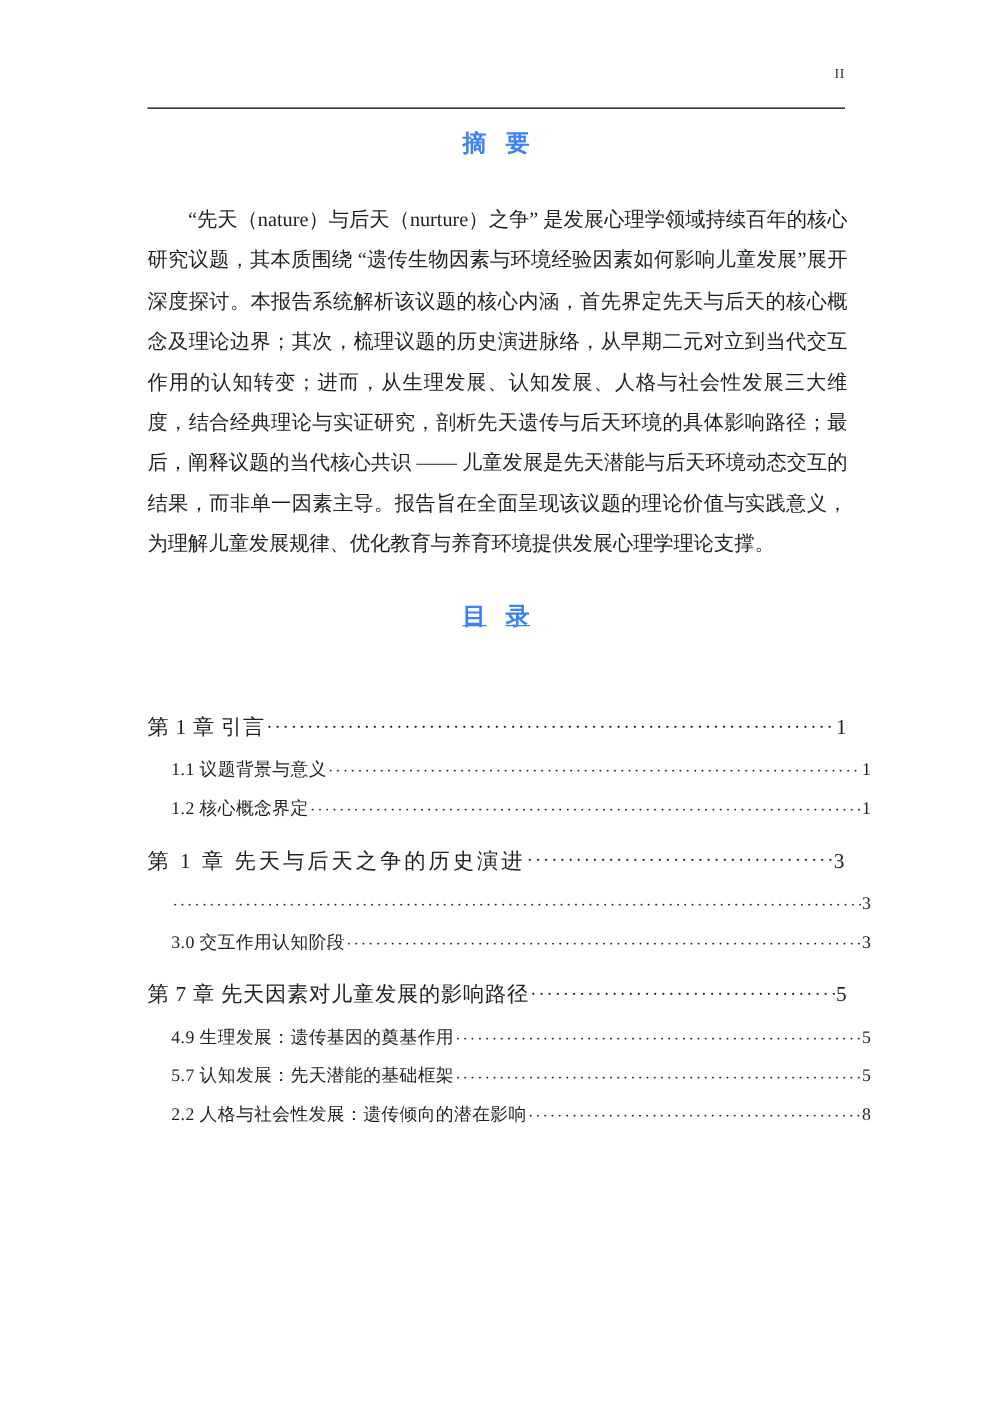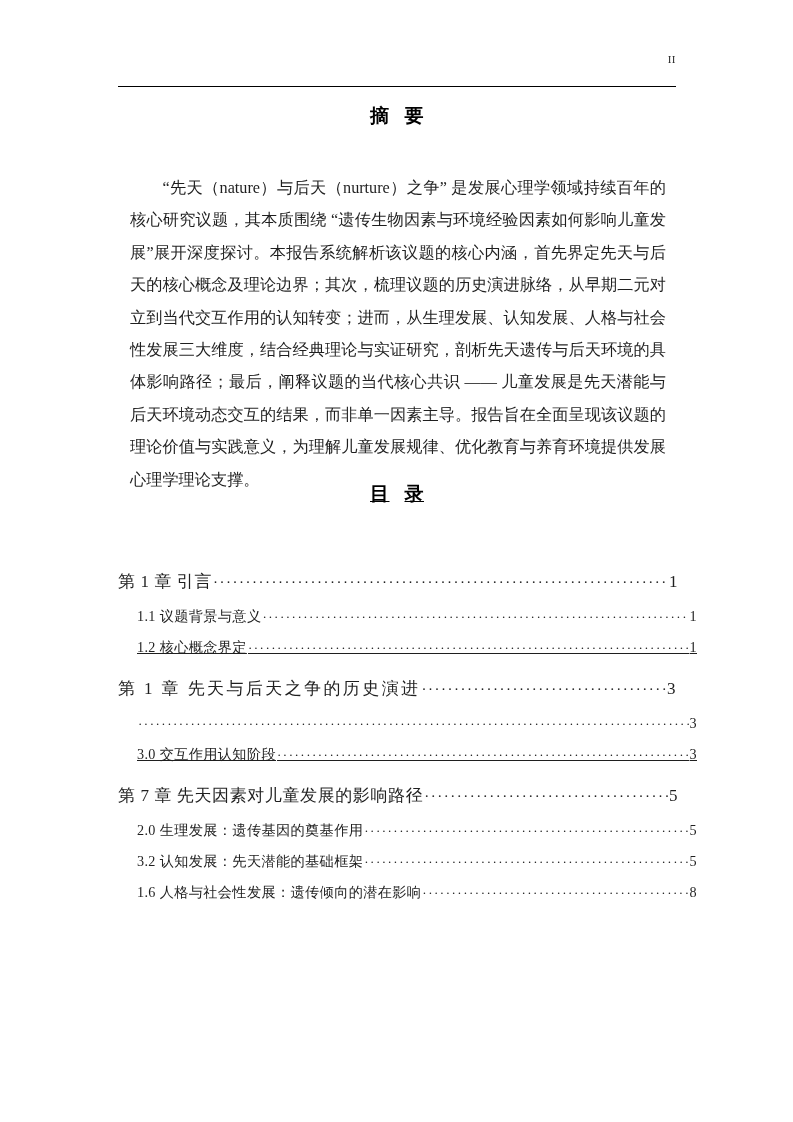--- a/index.html
+++ b/index.html
@@ -50,41 +50,41 @@
   
   .sec-title {
     position: absolute;
     left: 118px;
     width: 558px;
     text-align: center;
     font-weight: bold;
     font-size: 19px;
     line-height: 24px;
     letter-spacing: 0.5px;
-    color: #000000;
+    color: #3b82f6;
   }
   .sec-title .sp { display: inline-block; width: 15px; }
 
   #abstract-title { top: 104px; }
   #toc-title { top: 482px; text-decoration: underline; }
 
   
   .abstract-body {
     position: absolute;
     left: 118px;
     top: 160px;
     width: 560px;
     font-size: 16.2px;
     line-height: 32.4px;
     text-align: justify;
     text-justify: inter-ideograph;
     color: #1f1f1f;
   }
   .abstract-body p {
-    margin: 12px;
+    margin: 0;
     text-indent: 2em;
   }
 
   
   .toc {
     position: absolute;
     left: 118px;
     top: 563px;
     width: 560px;
   }
@@ -120,21 +120,21 @@
 
   
   .toc-row.level2 {
     font-size: 14.2px;
     line-height: 31px;
     padding-left: 19px;
     letter-spacing: 0.35px;
   }
   .toc-row.level2 .toc-dots { font-size: 13px; }
 
-  .gap-after { margin-bottom: 7px; text-decoration: underline; }
+  .gap-after { margin-bottom: 7px; }
 </style>
 </head>
 <body>
 
 <div class="page">
 
   <div class="header-zone">
     <div class="folio">II</div>
     <div class="header-rule"></div>
   </div>
@@ -180,29 +180,29 @@
         <span class="toc-label">3.0  交互作用认知阶段</span>
         <span class="toc-dots">·····························································································································</span>
         <span class="toc-page">3</span>
       </div>
       <div class="toc-row level1">
         <span class="toc-label">第 7 章  先天因素对儿童发展的影响路径</span>
         <span class="toc-dots">·····························································································································</span>
         <span class="toc-page">5</span>
       </div>
       <div class="toc-row level2">
-        <span class="toc-label">2.0 生理发展：遗传基因的奠基作用</span>
+        <span class="toc-label">4.9 生理发展：遗传基因的奠基作用</span>
         <span class="toc-dots">·····························································································································</span>
         <span class="toc-page">5</span>
       </div>
       <div class="toc-row level2">
-        <span class="toc-label">3.2 认知发展：先天潜能的基础框架</span>
+        <span class="toc-label">5.7 认知发展：先天潜能的基础框架</span>
         <span class="toc-dots">·····························································································································</span>
         <span class="toc-page">5</span>
       </div>
       <div class="toc-row level2">
-        <span class="toc-label">1.6 人格与社会性发展：遗传倾向的潜在影响</span>
+        <span class="toc-label">2.2 人格与社会性发展：遗传倾向的潜在影响</span>
         <span class="toc-dots">·····························································································································</span>
         <span class="toc-page">8</span>
       </div>
     </div>
 
 </div>
 
 </body></html>

